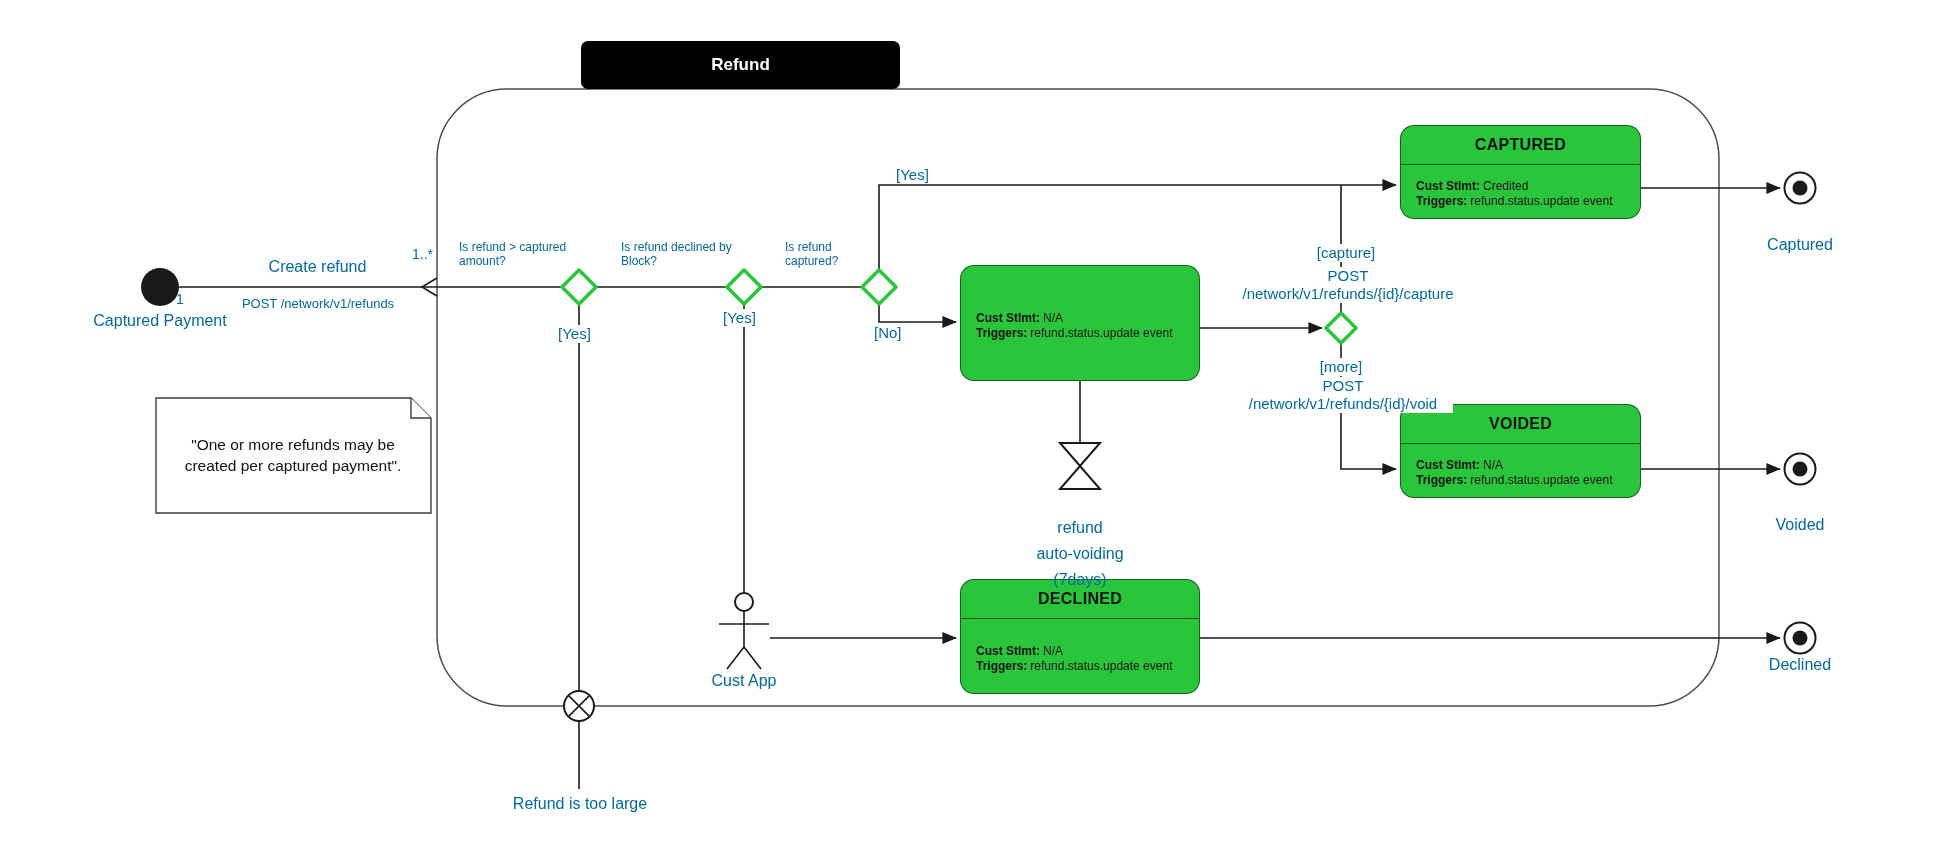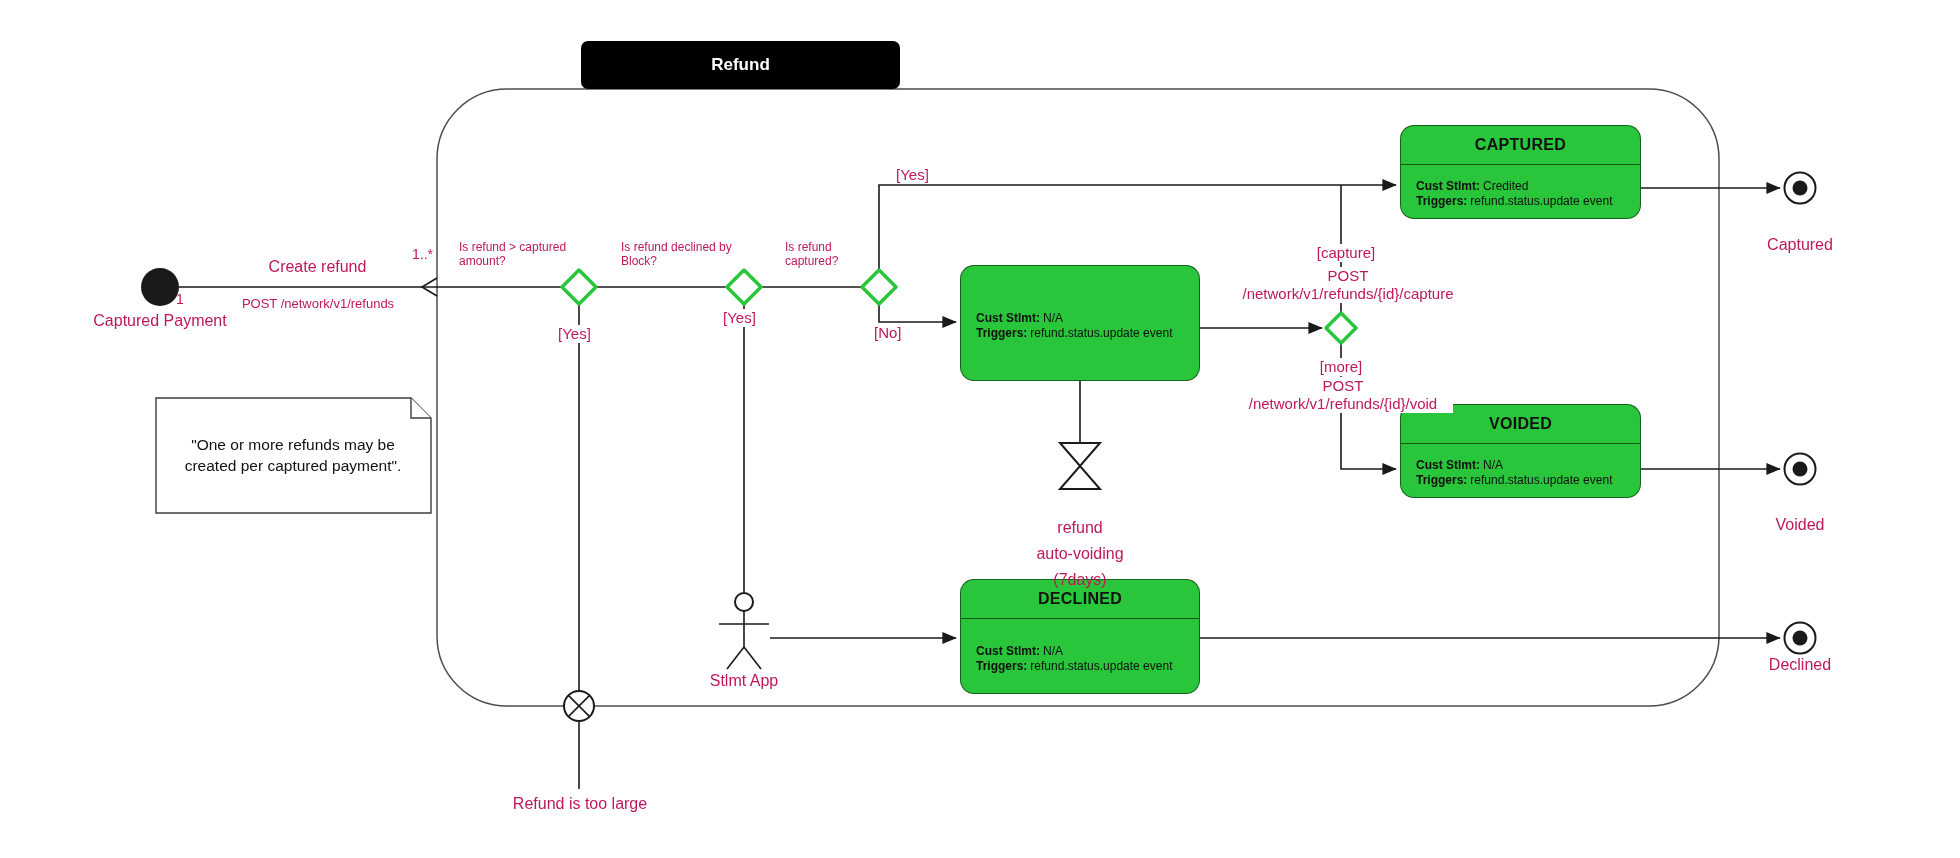--- a/index.html
+++ b/index.html
@@ -12,21 +12,21 @@
   
   .conn        { stroke:var(--line-dark,#1a1a1a); stroke-width:1.6; fill:none; }
   .diamond     { fill:#fff; stroke:var(--state-green,#29C53A); stroke-width:3.5; stroke-linejoin:round; }
   .shape-line  { stroke:var(--line-dark,#1a1a1a); stroke-width:1.6; fill:none; }
   .shape-fill  { fill:var(--line-dark,#1a1a1a); }
   .hollow      { fill:#fff; stroke:var(--line-dark,#1a1a1a); stroke-width:2; }
   .note-shape  { fill:#fff; stroke:#3c3c3c; stroke-width:1.4; }
   .region      { fill:none; stroke:#4d4d4d; stroke-width:1.5; }
 
   
-  .lbl     { position:absolute; color:#be185d; font-size:16px; line-height:19px; }
+  .lbl     { position:absolute; color:#0369a1; font-size:16px; line-height:19px; }
   .center  { text-align:center; }
   .preline { white-space:pre-line; }
   .small   { font-size:13px; line-height:16px; }
   .tiny    { font-size:12px; line-height:14px; }
   .mult    { font-size:14px; line-height:17px; }
   .tag     { font-size:15px; line-height:18px; background:#fff; padding:0 2px; }
 
   .title-tab { position:absolute; left:581px; top:41px; width:319px; height:48px;
                background:var(--title-bg,#000); color:#fff; border-radius:7px;
                font-weight:bold; font-size:17px; display:flex; align-items:center; justify-content:center; }
@@ -195,21 +195,21 @@
 
   <div class="lbl tag center" style="left:1281px; top:244px; width:130px;">[capture]</div>
   <div class="lbl small tag center" style="left:1228px; top:267px; width:240px;">POST /network/v1/refunds/{id}/capture</div>
   <div class="lbl tag center" style="left:1306px; top:358px; width:70px;">[more]</div>
   <div class="lbl small tag center" style="left:1233px; top:377px; width:220px;">POST /network/v1/refunds/{id}/void</div>
 
   <div class="lbl center preline" style="left:1000px; top:515px; width:160px; line-height:26px;">refund
 auto-voiding
 (7days)</div>
 
-  <div class="lbl center" style="left:684px; top:671px; width:120px;">Stlmt App</div>
+  <div class="lbl center" style="left:684px; top:671px; width:120px;">Cust App</div>
 
   <div class="note-text preline">"One or more refunds may be
 created per captured payment".</div>
 
   <div class="lbl center" style="left:504px; top:794px; width:152px;">Refund is too large</div>
 
   <div class="lbl center" style="left:1738px; top:235px; width:124px;">Captured</div>
   <div class="lbl center" style="left:1738px; top:515px; width:124px;">Voided</div>
   <div class="lbl center" style="left:1738px; top:655px; width:124px;">Declined</div>
 

